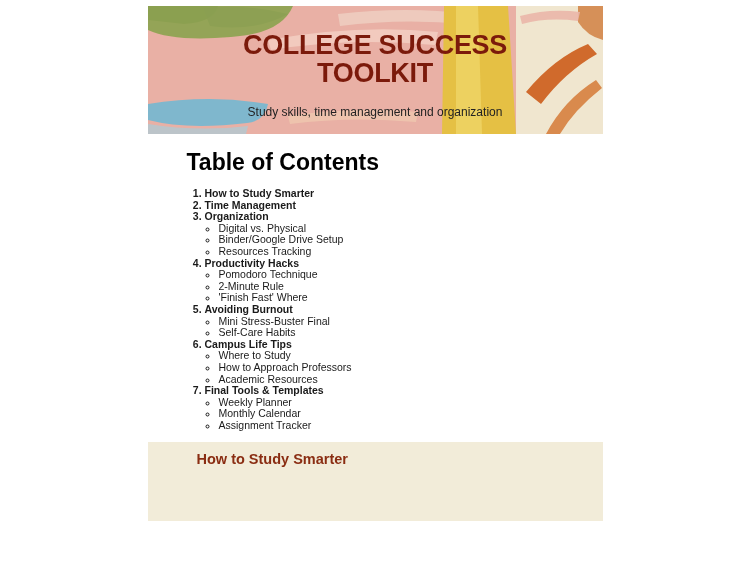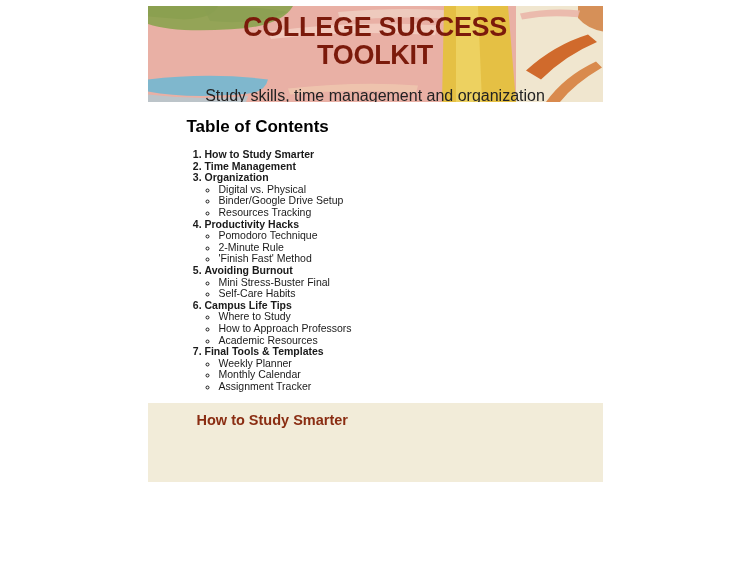--- a/index.html
+++ b/index.html
@@ -17,21 +17,21 @@
   .page {
     width: 455px;
     margin: 0 auto;
     padding-top: 6px;
   }
 
   
   .banner {
     position: relative;
     width: 455px;
-    height: 96px;
+    height: 128px;
     overflow: hidden;
     text-decoration: underline;
   }
   .banner svg {
     position: absolute;
     inset: 0;
     width: 100%;
     height: 100%;
     display: block;
   }
@@ -48,31 +48,31 @@
   .banner-title {
     width: 340px;
     font-size: 27px;
     line-height: 28px;
     font-weight: 800;
     letter-spacing: -0.3px;
     color: var(--title-color, #7b1a0b);
   }
   .banner-subtitle {
     margin-top: 18px;
-    font-size: 16px;
+    font-size: 12px;
     color: #222222;
   }
 
   
   .content {
     padding: 0 39px;
   }
   .toc-heading {
     margin: 15px 0 0 0;
-    font-size: 17px;
+    font-size: 23px;
     font-weight: 700;
     color: #000000;
   }
   .toc-level {
     margin: 12px 0 0 0;
     padding-left: 18px;
     font-size: 10.5px;
     line-height: 11.6px;
   }
   ol.toc-level-0 { list-style: decimal; }
@@ -141,21 +141,21 @@
           <li><span>How to Study Smarter</span></li>
           <li><span>Time Management</span></li>
           <li><span>Organization</span><ul class="toc-level toc-level-1">
               <li><span>Digital vs. Physical</span></li>
               <li><span>Binder/Google Drive Setup</span></li>
               <li><span>Resources Tracking</span></li>
             </ul></li>
           <li><span>Productivity Hacks</span><ul class="toc-level toc-level-1">
               <li><span>Pomodoro Technique</span></li>
               <li><span>2-Minute Rule</span></li>
-              <li><span>'Finish Fast' Method</span></li>
+              <li><span>'Finish Fast' Where</span></li>
             </ul></li>
           <li><span>Avoiding Burnout</span><ul class="toc-level toc-level-1">
               <li><span>Mini Stress-Buster Final</span></li>
               <li><span>Self-Care Habits</span></li>
             </ul></li>
           <li><span>Campus Life Tips</span><ul class="toc-level toc-level-1">
               <li><span>Where to Study</span></li>
               <li><span>How to Approach Professors</span></li>
               <li><span>Academic Resources</span></li>
             </ul></li>

